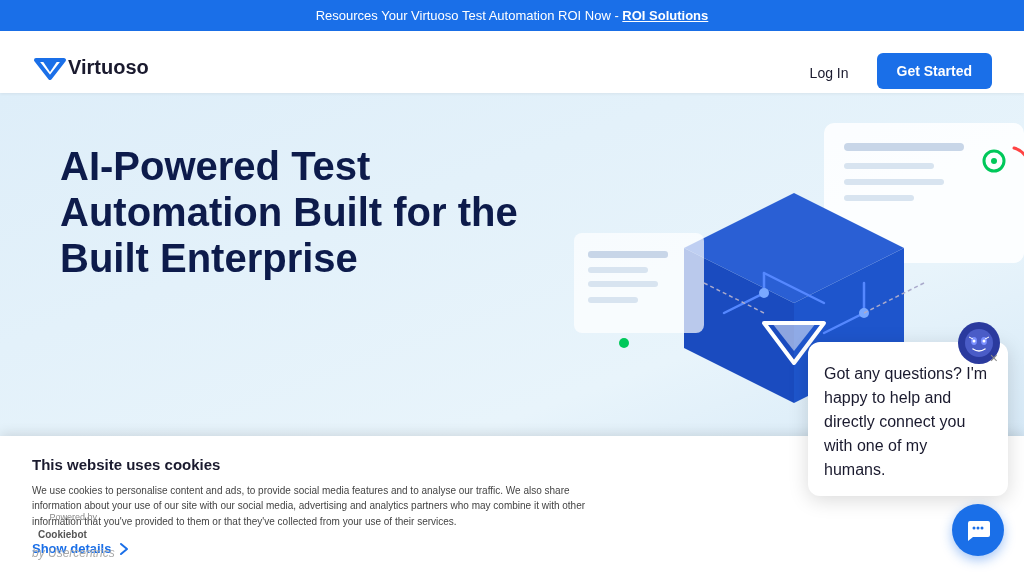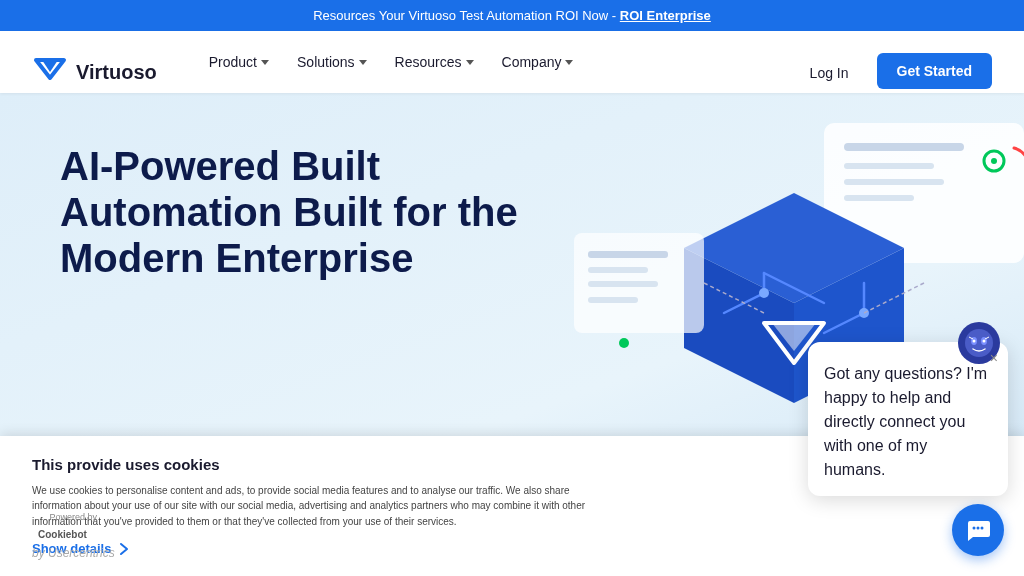--- a/index.html
+++ b/index.html
@@ -22,22 +22,21 @@
       display: flex;
       align-items: center;
       padding: 0 32px;
       height: 62px;
       box-shadow: 0 1px 3px rgba(0,0,0,0.06);
       position: relative;
       z-index: 10;
     }
     #logo {
       display: flex;
-      align-items: flex-end;
-      gap: 8px;
+      align-items: flex-start;
       margin-right: 40px;
       margin-top: 15px;
     }
     #logo-icon {
       width: 36px; height: 28px;
     }
     #logo-text {
       font-size: 20px;
       font-weight: 700;
       color: #1a1a2e;
@@ -227,58 +226,40 @@
       justify-content: center;
       cursor: pointer;
       box-shadow: 0 4px 12px rgba(26,111,232,0.4);
       z-index: 200;
     }
   </style>
 </head>
 <body>
 
 <div id="top-banner">
-  <span>Resources Your Virtuoso Test Automation ROI Now - </span><a>ROI Enterprise</a>
+  <span>Resources Your Virtuoso Test Automation ROI Now - </span><a>ROI Solutions</a>
 </div>
 
 <nav id="navbar">
   <div id="logo">
     <svg id="logo-icon" viewBox="0 0 36 28" fill="none" xmlns="http://www.w3.org/2000/svg">
       <polygon points="4,4 18,22 32,4" fill="none" stroke="#1a6fe8" stroke-width="4" stroke-linejoin="round"></polygon>
       <polygon points="10,4 18,16 26,4" fill="#1a6fe8"></polygon>
     </svg>
     <span id="logo-text">Virtuoso</span>
   </div>
-  <div id="nav-links">
-    <div class="nav-item">
-      <span>Product</span>
-      <span class="chevron"></span>
-    </div>
-    <div class="nav-item">
-      <span>Solutions</span>
-      <span class="chevron"></span>
-    </div>
-    <div class="nav-item">
-      <span>Resources</span>
-      <span class="chevron"></span>
-    </div>
-    <div class="nav-item">
-      <span>Company</span>
-      <span class="chevron"></span>
-    </div>
-  </div>
   <div id="nav-actions">
     <button id="login-btn">Log In</button>
     <button id="getstarted-btn">Get Started</button>
   </div>
 </nav>
 
 <section id="hero">
   <div id="hero-content">
-    <h1 id="hero-title">AI-Powered Built Automation Built for the Modern Enterprise</h1>
+    <h1 id="hero-title">AI-Powered Test Automation Built for the Built Enterprise</h1>
   </div>
 
   <svg id="hero-illustration" viewBox="0 0 480 380" xmlns="http://www.w3.org/2000/svg">
 
     <rect x="260" y="10" width="200" height="140" rx="10" fill="white" opacity="0.85"></rect>
 
     <rect x="280" y="30" width="120" height="8" rx="4" fill="#c8d6e8"></rect>
     <rect x="280" y="50" width="90" height="6" rx="3" fill="#d8e4f0"></rect>
     <rect x="280" y="66" width="100" height="6" rx="3" fill="#d8e4f0"></rect>
     <rect x="280" y="82" width="70" height="6" rx="3" fill="#d8e4f0"></rect>
@@ -316,21 +297,21 @@
 
     <circle cx="250" cy="240" r="4" fill="#1a6fe8"></circle>
     <circle cx="60" cy="230" r="5" fill="#00c85a"></circle>
 
     <line x1="140" y1="170" x2="200" y2="200" stroke="#aaaacc" stroke-width="1.5" stroke-dasharray="4,3"></line>
     <line x1="360" y1="170" x2="300" y2="200" stroke="#aaaacc" stroke-width="1.5" stroke-dasharray="4,3"></line>
   </svg>
 </section>
 
 <div id="cookie-banner">
-  <div id="cookie-title">This provide uses cookies</div>
+  <div id="cookie-title">This website uses cookies</div>
   <div id="cookie-text">We use cookies to personalise content and ads, to provide social media features and to analyse our traffic. We also share information about your use of our site with our social media, advertising and analytics partners who may combine it with other information that you've provided to them or that they've collected from your use of their services.</div>
   <div id="cookie-showdetails">
     <span>Show details</span>
     <svg width="14" height="14" viewBox="0 0 14 14" fill="none">
       <polyline points="4,2 10,7 4,12" stroke="#1a6fe8" stroke-width="2" stroke-linecap="round" stroke-linejoin="round" fill="none"></polyline>
     </svg>
   </div>
   <div id="cookiebot-logo">
     <span>Powered by</span>
     <svg width="70" height="16" viewBox="0 0 70 16">

